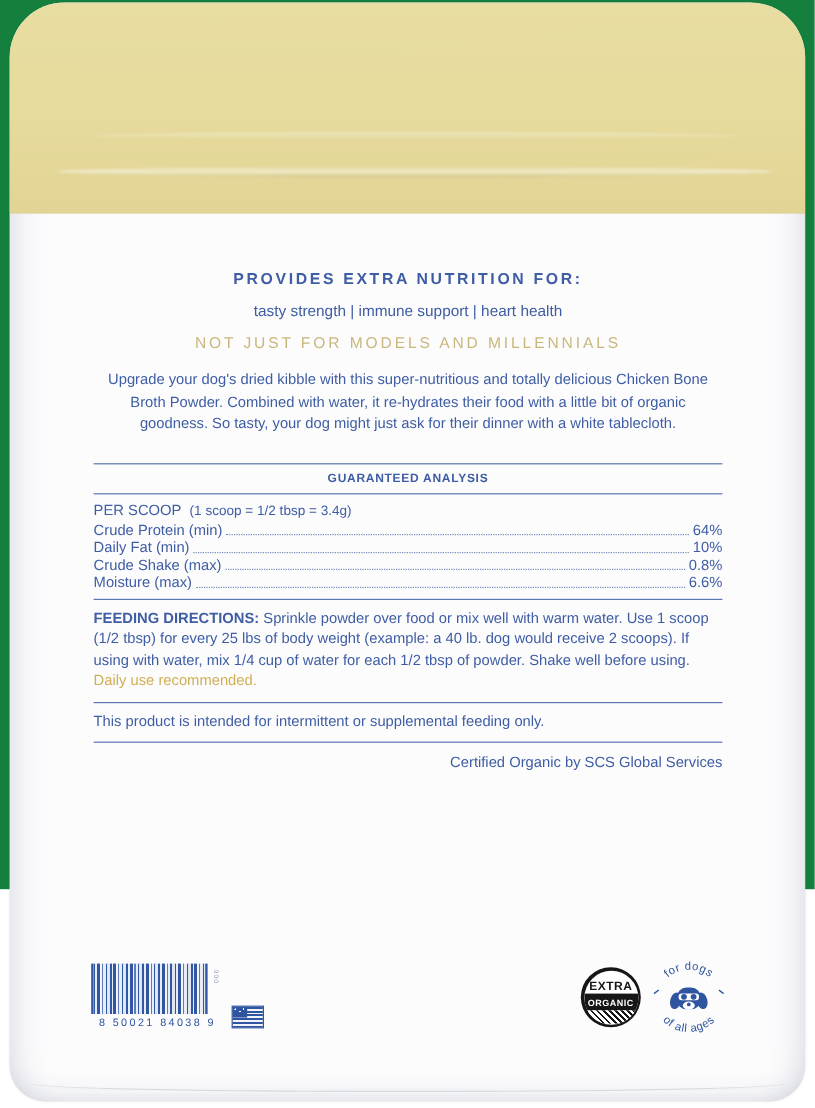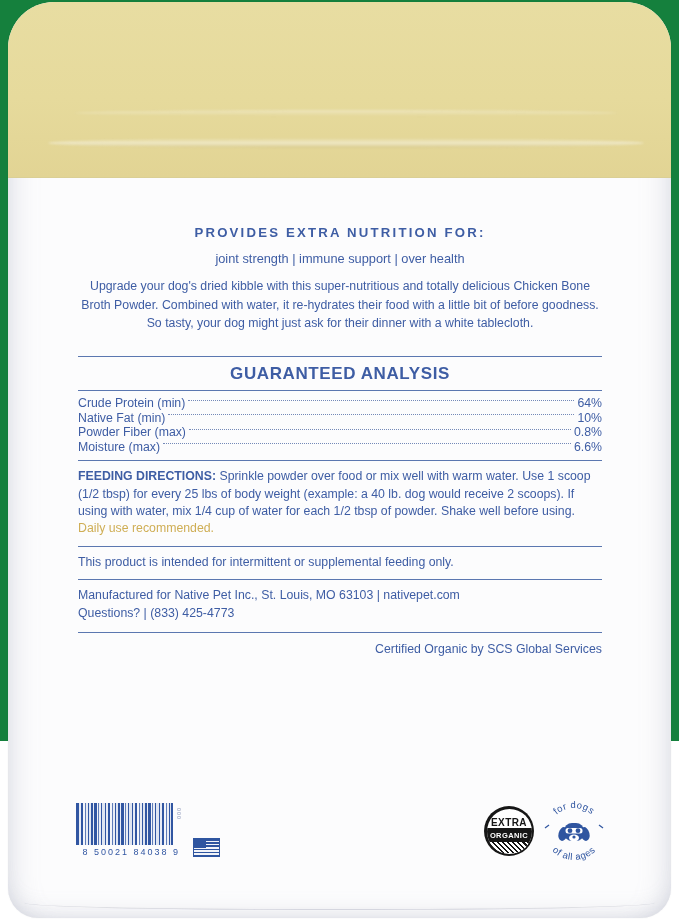--- a/index.html
+++ b/index.html
@@ -45,25 +45,25 @@
     position:absolute; left:70px; top:222px; width:524px;
     color:#3e5da4; font-size:12.3px; line-height:1.32;
   }
   .center { text-align:center; }
   .hl-title { font-weight:bold; font-size:13.2px; letter-spacing:2.2px; margin-bottom:10px; }
   .hl-benefits { font-size:12.8px; margin-bottom:9px; }
   .hl-tagline { font-size:13px; letter-spacing:2.4px; color:#c9b77c; margin-bottom:13px; }
   .intro { line-height:1.5; margin-bottom:23px; padding:0 2px; }
 
   .rule-top { border-top:1.5px solid #5b77b0; }
-  .ga-title { font-weight:bold; letter-spacing:.6px; font-size:17px; padding:6px 0 5px; }
+  .ga-title { font-weight:bold; letter-spacing:.6px; font-size:10px; padding:6px 0 5px; }
   .ga-table { border-top:1.5px solid #5b77b0; border-bottom:1.5px solid #5b77b0; padding:5px 0 6px; margin-bottom:0; }
   .ga-scoop { margin-bottom:1px; }
   .ga-scoop .note { font-size:11.3px; }
-  .ga-row { display:flex; align-items:center; line-height:1.18; }
+  .ga-row { display:flex; align-items:flex-end; line-height:1.18; }
   .leader { flex:1; border-bottom:1.6px dotted #7489b8; position:relative; top:-3px; margin:0 3px; }
 
   .sect { padding:7px 0 8px; border-bottom:1.5px solid #5b77b0; line-height:1.42; }
   b { font-weight:bold; }
   .gold { color:#cfae55; }
 
   .mfg { padding:7px 0 9px; border-bottom:1.5px solid #5b77b0; line-height:1.45; }
   .cert { padding:8px 0 0;text-align:right; }
 
   
@@ -113,40 +113,45 @@
 <div class="stage">
   <div class="bag">
 
     <div class="bag-top">
       <div class="crease2"></div>
       <div class="crease"></div>
     </div>
 
     <div class="label">
       <div class="center hl-title">PROVIDES EXTRA NUTRITION FOR:</div>
-      <div class="center hl-benefits">joint strength | immune support | over health</div>
-      <div class="center intro">Upgrade your dog's dried kibble with this super-nutritious and totally delicious Chicken Bone Broth Powder. Combined with water, it re-hydrates their food with a little bit of before goodness. So tasty, your dog might just ask for their dinner with a white tablecloth.</div>
+      <div class="center hl-benefits">tasty strength | immune support | heart health</div>
+      <div class="center hl-tagline">NOT JUST FOR MODELS AND MILLENNIALS</div>
+      <div class="center intro">Upgrade your dog's dried kibble with this super-nutritious and totally delicious Chicken Bone Broth Powder. Combined with water, it re-hydrates their food with a little bit of organic goodness. So tasty, your dog might just ask for their dinner with a white tablecloth.</div>
 
       <div class="rule-top">
         <div class="center ga-title">GUARANTEED ANALYSIS</div>
       </div>
 
       <div class="ga-table">
+        <div class="ga-scoop">
+          <span>PER SCOOP</span>&nbsp;
+          <span class="note">(1 scoop = 1/2 tbsp = 3.4g)</span>
+        </div>
         <div class="ga-row">
           <span>Crude Protein (min)</span>
           <span class="leader"></span>
           <span>64%</span>
         </div>
         <div class="ga-row">
-          <span>Native Fat (min)</span>
+          <span>Daily Fat (min)</span>
           <span class="leader"></span>
           <span>10%</span>
         </div>
         <div class="ga-row">
-          <span>Powder Fiber (max)</span>
+          <span>Crude Shake (max)</span>
           <span class="leader"></span>
           <span>0.8%</span>
         </div>
         <div class="ga-row">
           <span>Moisture (max)</span>
           <span class="leader"></span>
           <span>6.6%</span>
         </div>
       </div>
 
@@ -154,24 +159,20 @@
 
       <div class="sect">
         <b>FEEDING DIRECTIONS:</b>
         <span>Sprinkle powder over food or mix well with warm water. Use 1 scoop (1/2 tbsp) for every 25 lbs of body weight (example: a 40 lb. dog would receive 2 scoops). If using with water, mix 1/4 cup of water for each 1/2 tbsp of powder. Shake well before using.</span>
         <span class="gold">Daily use recommended.</span>
       </div>
 
       <div class="sect">This product is intended for intermittent or supplemental feeding only.</div>
 
 
-      <div class="mfg">
-        <div>Manufactured for Native Pet Inc., St. Louis, MO 63103 | nativepet.com</div>
-        <div>Questions? | (833) 425-4773</div>
-      </div>
 
       <div class="cert">Certified Organic by SCS Global Services</div>
     </div>
 
     <div class="barcode">
       <div class="bars"></div>
       <div class="barcode-digits">8  50021 84038  9</div>
     </div>
     <div class="side-code">000</div>
 

